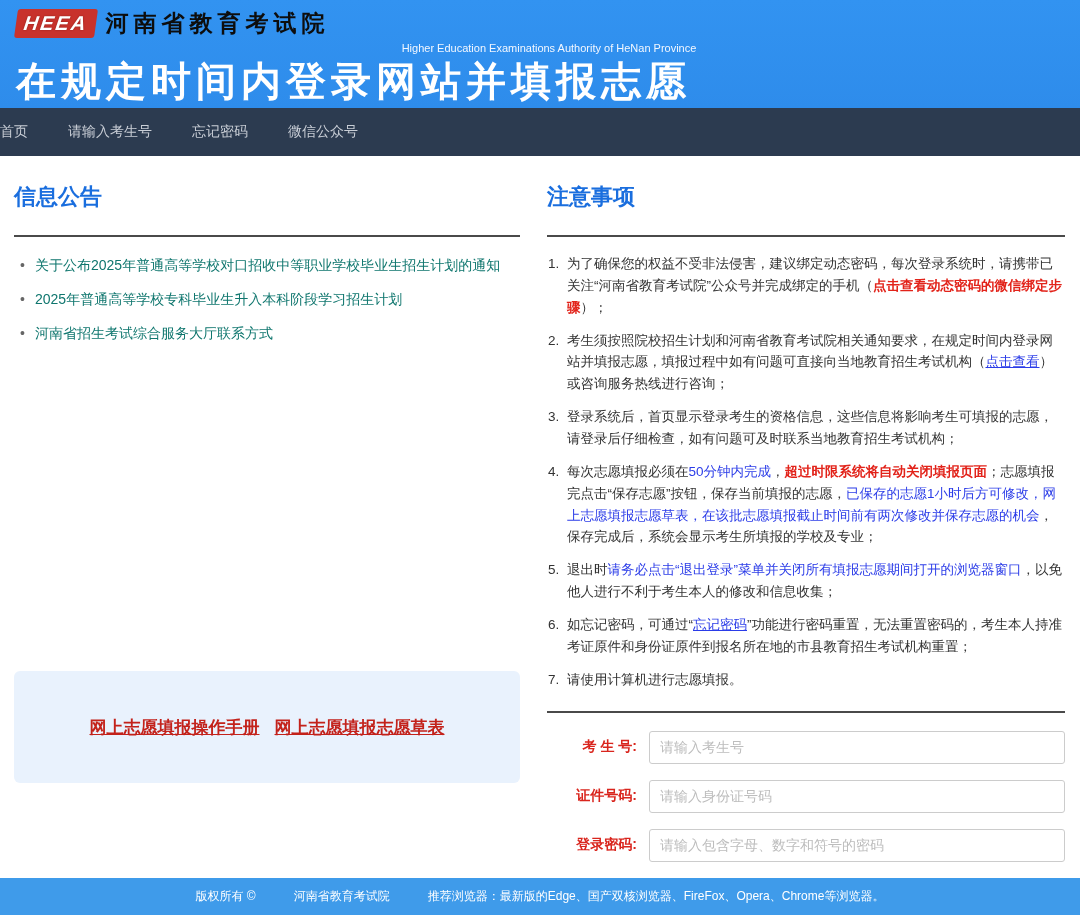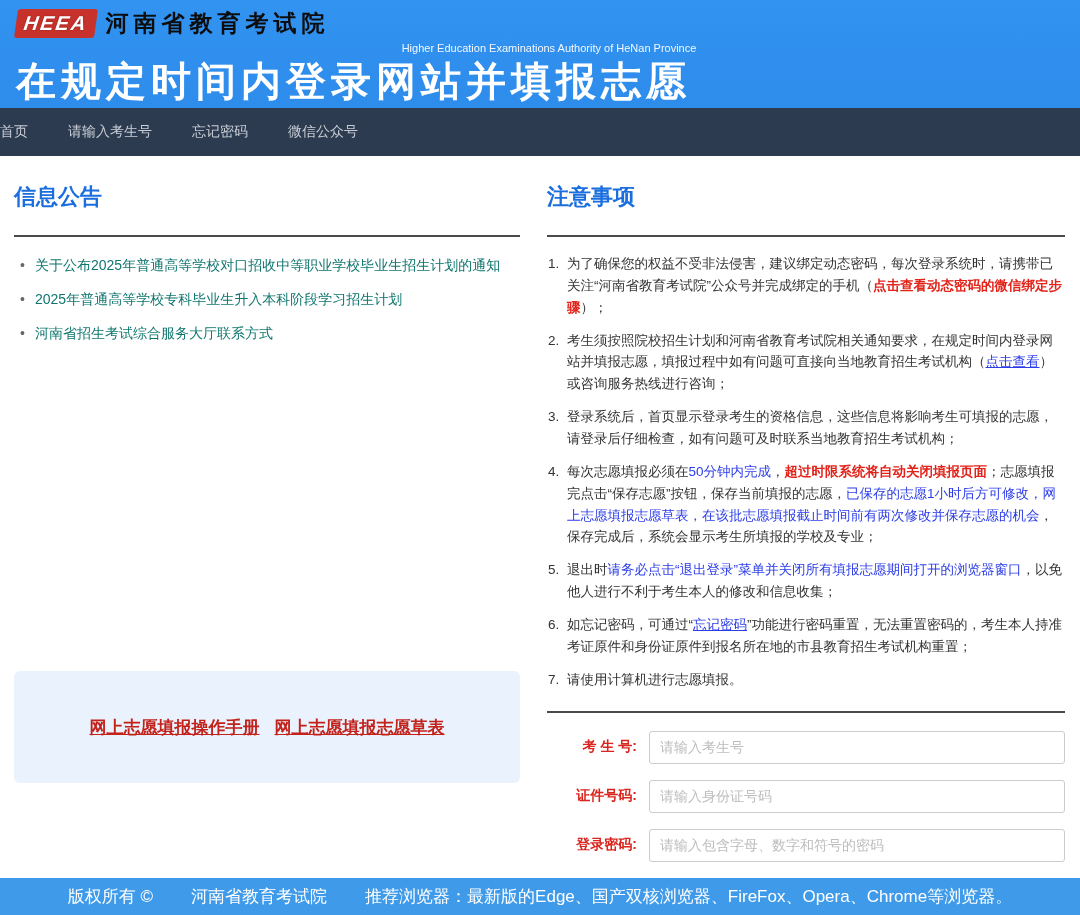--- a/index.html
+++ b/index.html
@@ -59,21 +59,21 @@
     color:#d9251d; font-weight:bold; font-size:14px; white-space:pre; }
   .form-input { flex:1; height:33px; border:1px solid #ccc; border-radius:3px;
     padding:0 10px; font-size:14px; color:#333; outline:none; }
   .form-input::placeholder { color:#bdbdbd; }
   .btn { flex:1; height:36px; background:#1c87c9; color:#fff; border:none; border-radius:4px;
     font-size:15px; cursor:pointer; font-family:inherit; }
 
   
   .site-footer {
     position:absolute; left:0; right:0; bottom:0; height:37px; background:#3f9bea;
-    color:#fff; font-size:17px; display:flex; align-items:center; justify-content:center; gap:38px;
+    color:#fff; font-size:12px; display:flex; align-items:center; justify-content:center; gap:38px;
   }
 </style>
 </head>
 <body>
 
 <div class="page">
 
   <header class="site-header">
     <div class="logo-top">
       <span class="logo-badge">HEEA</span>

